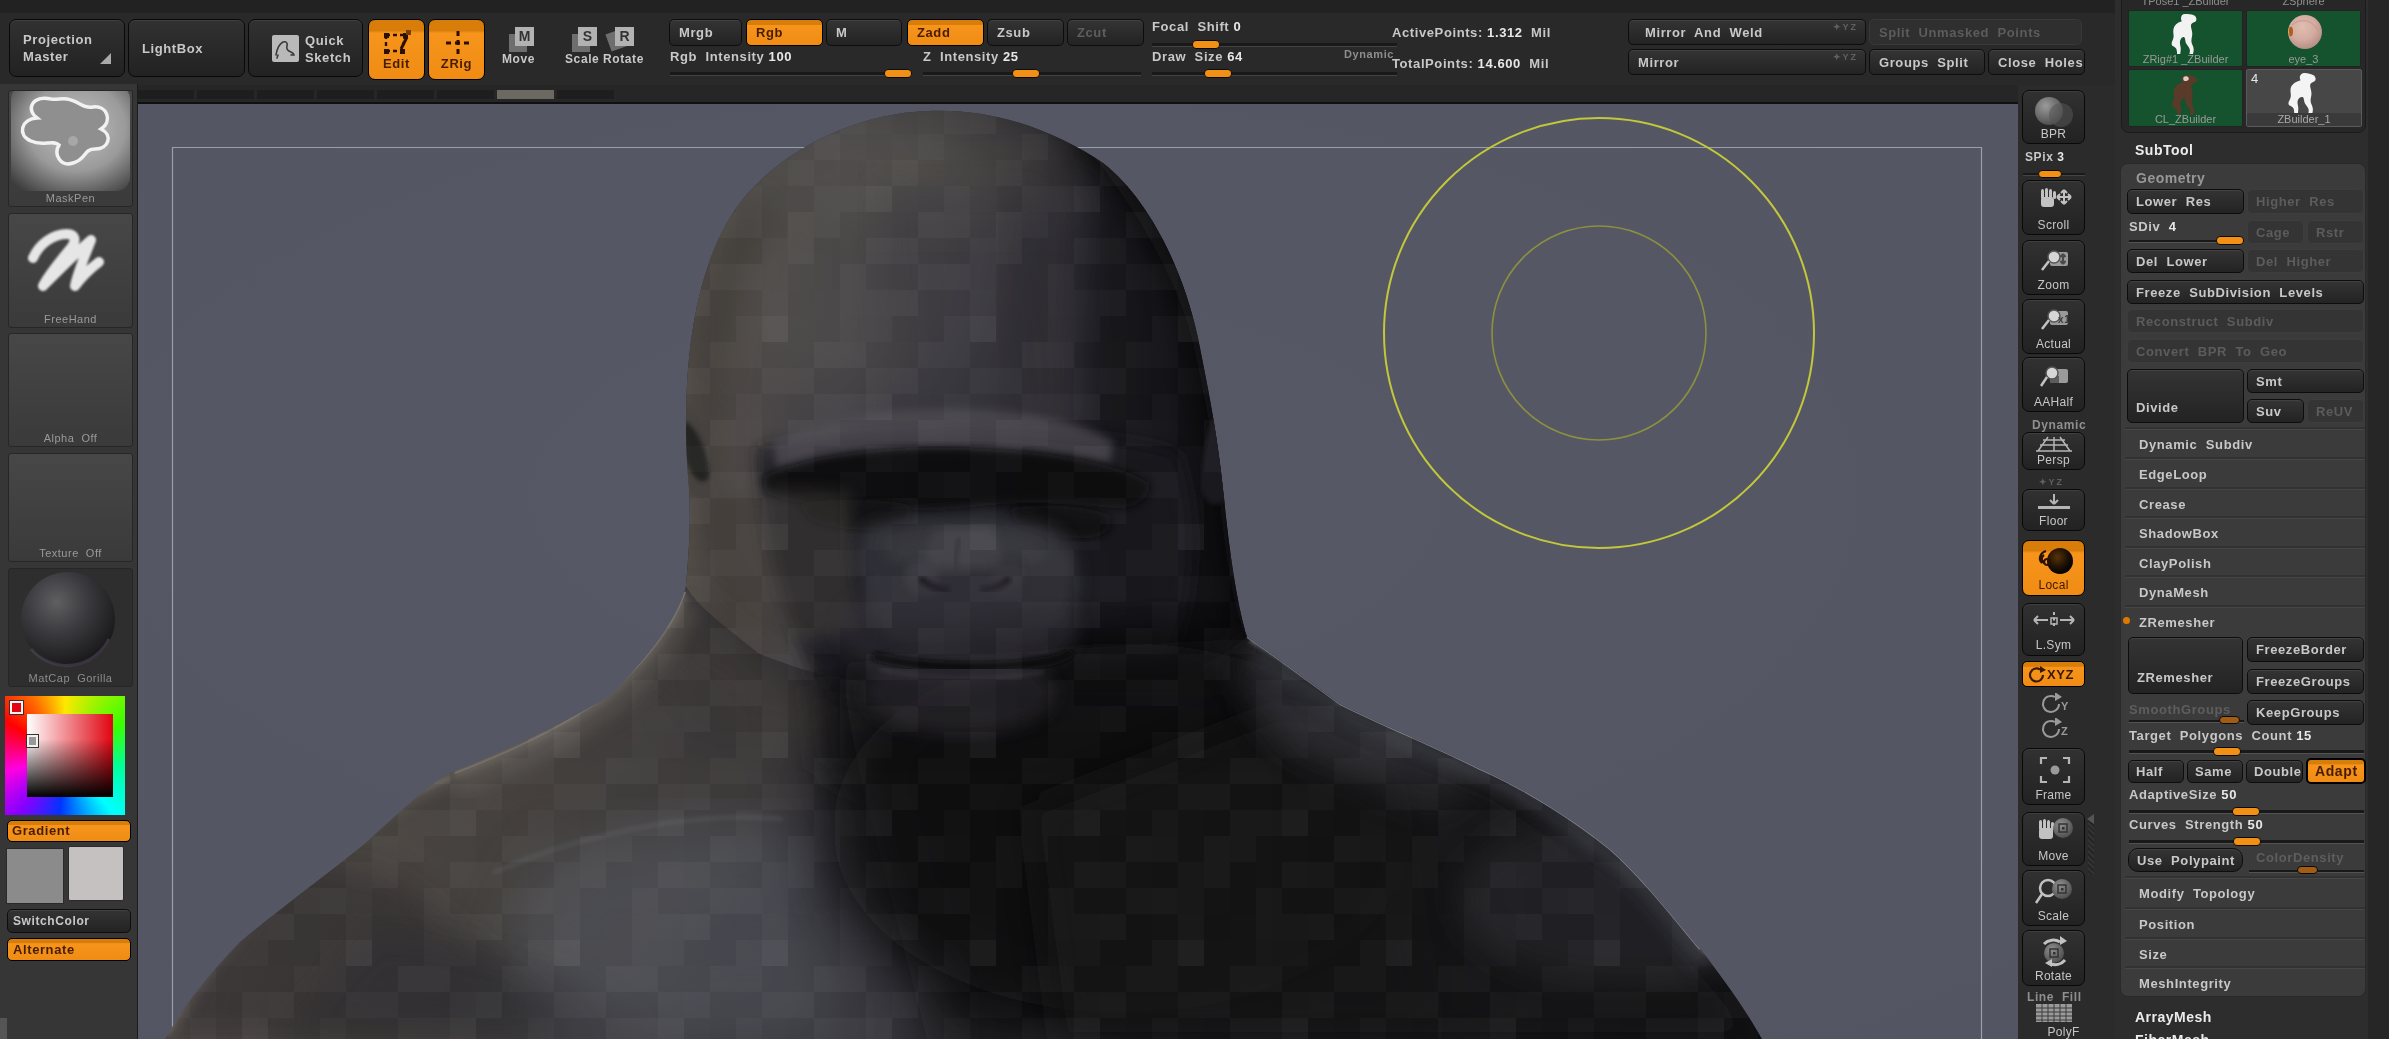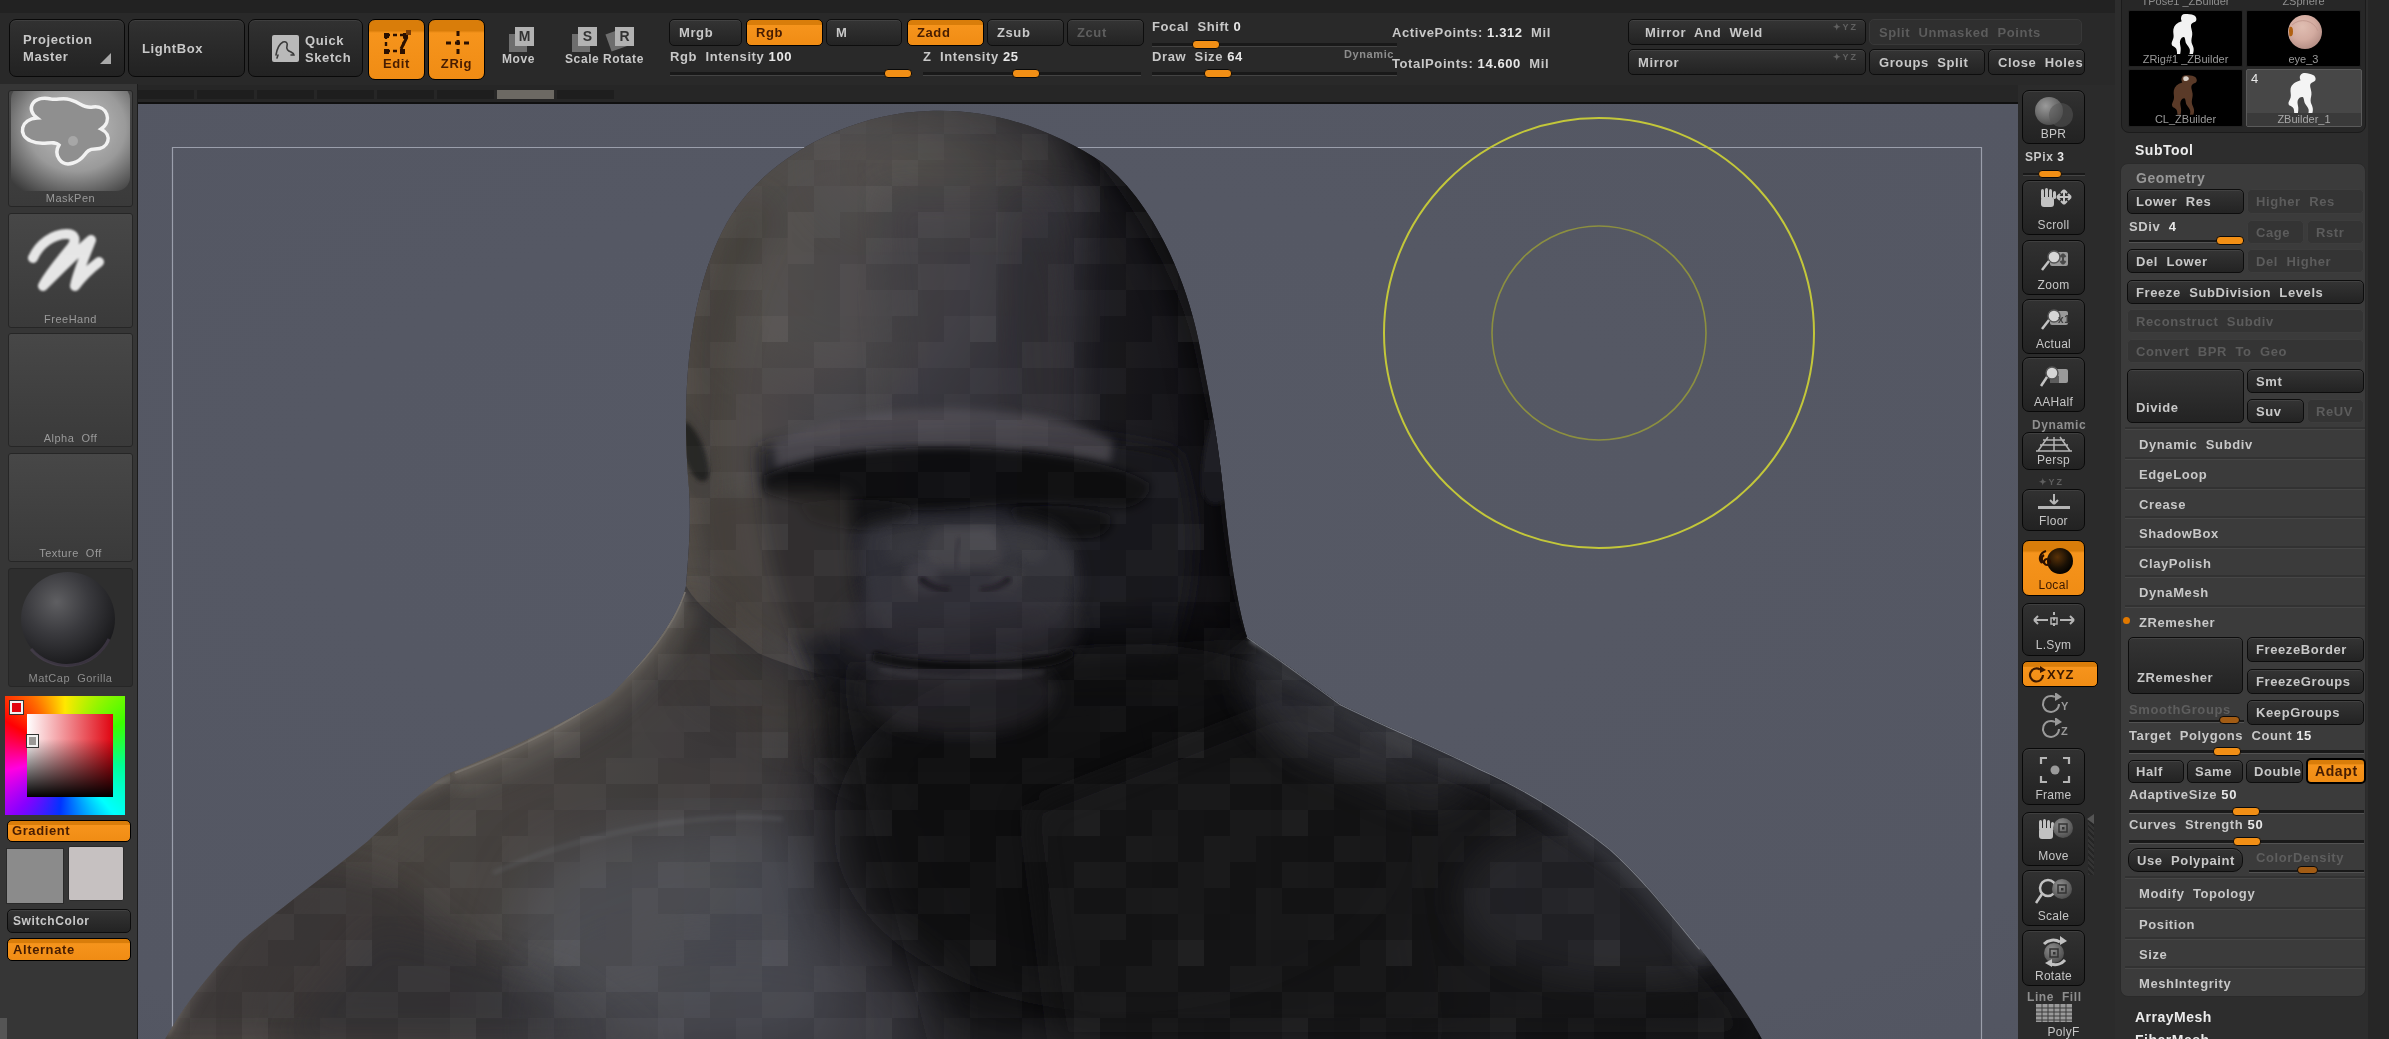--- a/index.html
+++ b/index.html
@@ -23,21 +23,21 @@
 .hdl { position:absolute; width:28px; height:9px; background:#f28f15; border:1px solid #0a0a0a; border-radius:4px; }
 .tile { position:absolute; left:8px; width:125px; background:linear-gradient(#474747,#3a3a3a);
   border:1px solid #262626; border-radius:3px; }
 .tlabel { position:absolute; left:0; right:0; bottom:2px; text-align:center;
   color:#9a9a9a; font-size:11px; letter-spacing:.5px; }
 .row { position:absolute; left:4px; width:240px; height:30px; border-top:1px solid #464646;
   box-shadow:0 -2px 0 #323232; color:#c8c8c8; font-weight:bold; font-size:13px;
   letter-spacing:.6px; line-height:30px; padding-left:14px; }
 .slab { position:absolute; left:0; right:0; text-align:center; color:#c6c6c6;
   font-size:12px; font-weight:normal; letter-spacing:.3px; }
-.cell { background:#000000; border:1px solid #232323; border-radius:2px; }
+.cell { background:#14532d; border:1px solid #232323; border-radius:2px; }
 </style>
 </head>
 <body>
 <div id="root">
 
   <div class="abs" id="canvas" style="left:138px; top:104px; width:1880px; height:935px;
     background:radial-gradient(130% 120% at 45% 42%, #565965 0%, #545763 55%, #4e515d 100%);">
     <svg width="1880" height="935" viewBox="0 0 1880 935" style="position:absolute; left:0; top:0;">
       <defs>
         <linearGradient id="gbody" x1="0" y1="0" x2="1" y2="0">
@@ -479,21 +479,21 @@
     <div class="btn big sb" style="left:4px; top:518px; width:63px; height:53px;">
       <svg width="44" height="26" viewBox="0 0 44 26" style="position:absolute; left:9px; top:6px;">
         <g stroke="#b5b5b5" stroke-width="2" fill="none">
           <path d="M2 10 L16 10 M2 10 L6 6 M2 10 L6 14 M42 10 L28 10 M42 10 L38 6 M42 10 L38 14"></path>
           <path d="M22 2 L22 18" stroke-dasharray="3 2.5"></path>
         </g>
         <rect x="19" y="8" width="6" height="6" fill="none" stroke="#b5b5b5" stroke-width="1.5"></rect>
       </svg>
       <div class="slab" style="top:34px;">L.Sym</div>
     </div>
-    <div class="obtn sb" style="left:4px; top:576px; width:76px; height:26px;">
+    <div class="obtn sb" style="left:4px; top:576px; width:63px; height:26px;">
       <svg width="20" height="18" viewBox="0 0 20 18" style="position:absolute; left:5px; top:4px;">
         <path d="M15 9 a6.5 6.5 0 1 1 -3 -5.5" stroke="#3a1800" stroke-width="2.2" fill="none"></path>
         <path d="M12 0 L12 7 L18 4 Z" fill="#3a1800"></path>
       </svg>
       <div class="abs" style="left:24px; top:5px; color:#3a1800; font-size:13px; font-weight:bold;">XYZ</div>
     </div>
     <div class="abs sb" style="left:17px; top:608px;">
       <svg width="34" height="22" viewBox="0 0 34 22">
         <path d="M24 11 a8 8 0 1 1 -4 -7" stroke="#9a9a9a" stroke-width="2" fill="none"></path>
         <path d="M20 -1 L20 8 L27 4 Z" fill="#9a9a9a"></path>

